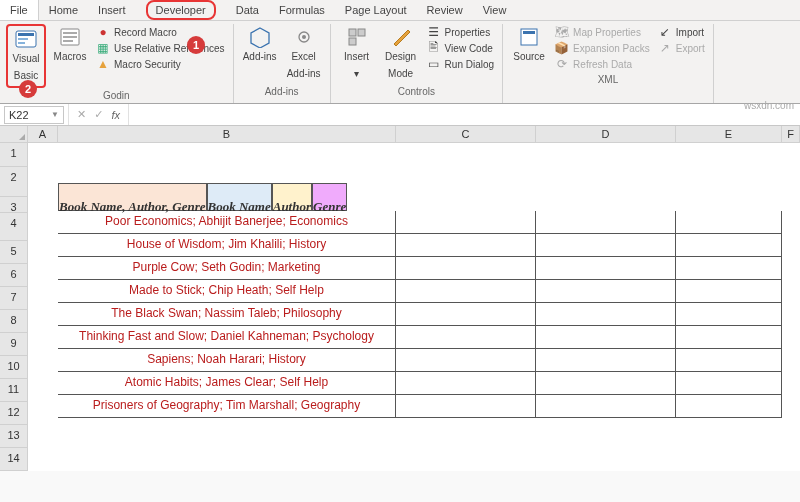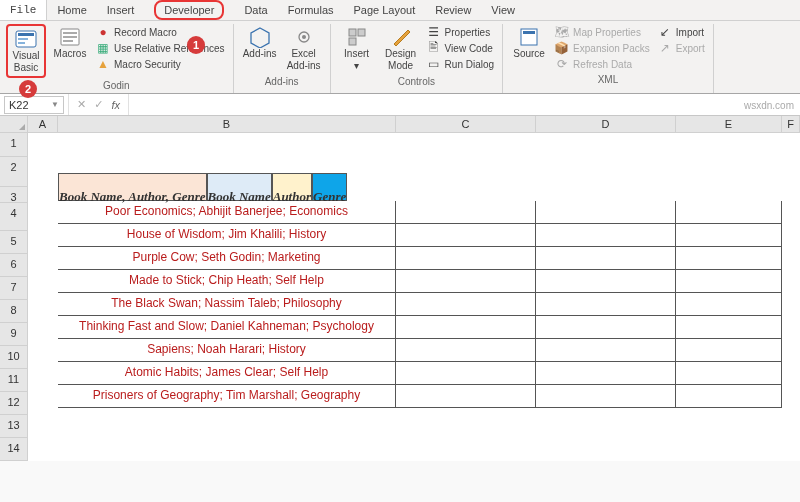--- a/index.html
+++ b/index.html
@@ -1,36 +1,36 @@
 <!DOCTYPE html>
 <html><head>
   <meta charset="utf-8">
   <style>
     * { box-sizing: border-box; margin: 0; padding: 0; }
     body { font-family: "Segoe UI", Tahoma, sans-serif; font-size: 11px; background: #f9f9f9; color: #333; width: 800px; height: 502px; position: relative; overflow: hidden; }
     
     
     .menubar { display: flex; background: #f3f2f1; border-bottom: 1px solid #d0d0d0; }
     .menuitem { padding: 4px 10px; cursor: pointer; color: #444; }
-    .menuitem.file { background: #fff; border-right: 1px solid #d0d0d0; font-family: Liberation Mono, monospace; }
+    .menuitem.file { background: #fff; border-right: 1px solid #d0d0d0; }
     .tab-hl { border: 2px solid #e83535; border-radius: 8px; padding: 2px 8px; }
     
     
     .badge { display: inline-flex; align-items: center; justify-content: center; width: 18px; height: 18px; border-radius: 50%; background: #d63b3b; color: #fff; font-size: 11px; font-weight: bold; }
     .badge1 { position: absolute; left: 187px; top: 36px; z-index: 10; }
     .badge2 { position: absolute; left: 19px; top: 80px; z-index: 10; }
     
     
     .ribbon { display: flex; background: #f3f2f1; border-bottom: 1px solid #a6a6a6; padding: 3px 0 0 0; }
     .group { display: flex; flex-direction: column; align-items: center; border-right: 1px solid #d0d0d0; padding: 0 6px 2px 6px; position: relative; }
     .group-top { display: flex; align-items: flex-start; gap: 4px; }
     .group-label { font-size: 10px; color: #666; margin-top: 2px; }
     .bigbtn { display: flex; flex-direction: column; align-items: center; width: 40px; padding: 2px; cursor: pointer; }
     .bigbtn .icon { font-size: 22px; line-height: 22px; }
-    .bigbtn-label { font-size: 10px; line-height: 12px; text-align: center; color: #444; }
+    .bigbtn-label { font-size: 10px; line-height: 17px; text-align: center; color: #444; }
     .vb-hl { border: 2px solid #e83535; border-radius: 4px; }
     .mini-stack { display: flex; flex-direction: column; gap: 0px; }
     .mini { display: flex; align-items: center; gap: 4px; font-size: 10px; padding: 1px 2px; color: #444; cursor: pointer; white-space: nowrap; }
     .mini .mi { width: 14px; height: 14px; display: inline-flex; align-items: center; justify-content: center; font-size: 12px; }
     
     
     .fbar { display: flex; align-items: center; border-bottom: 1px solid #c7c7c7; background: #fff; height: 22px; }
     .namebox { width: 60px; height: 18px; margin: 20px 4px; border: 1px solid #c7c7c7; display: flex; align-items: center; justify-content: space-between; padding: 0 4px; font-size: 11px; color: #333; }
     .fbar-controls { display: flex; gap: 8px; padding: 0 8px; color: #aaa; font-size: 11px; border-left: 1px solid #e1e1e1; border-right: 1px solid #e1e1e1; align-items: center; height: 100%; }
     .fx { font-style: italic; color: #666; }
@@ -56,21 +56,21 @@
     .cell.a { width: 30px; }
     
     
     .titlecell { width: 754px; text-align: center; font-family: Georgia, serif; font-weight: bold; font-size: 15px; font-style: italic; color: #2d5a8a; padding-top: 4px; border-bottom: 2px solid #4a8bbf; }
     
     
     .th { height: 28px; font-family: Georgia, serif; font-weight: bold; font-size: 13px; font-style: italic; text-align: center; padding-top: 15px; border: 1px solid #555; }
     .th.b { background: #fbe5d6; }
     .th.c { background: #deebf7; }
     .th.d { background: #fff2cc; }
-    .th.e { background: #0ea5e9; }
+    .th.e { background: #f0abfc; }
     
     
     .td { height: 23px; font-size: 12px; color: #b91c1c; border: 1px solid #555; text-align: center; padding-top: 3px; border-top: none; }
     .tdr .td { border-left: none; }
     .tdr .td:first-child { border-left: 1px solid #555; }
     
     .watermark { position: absolute; right: 6px; top: 100px; font-size: 10px; color: #aaa; writing-mode: horizontal-tb; }
   </style>
 </head>
 <body>

